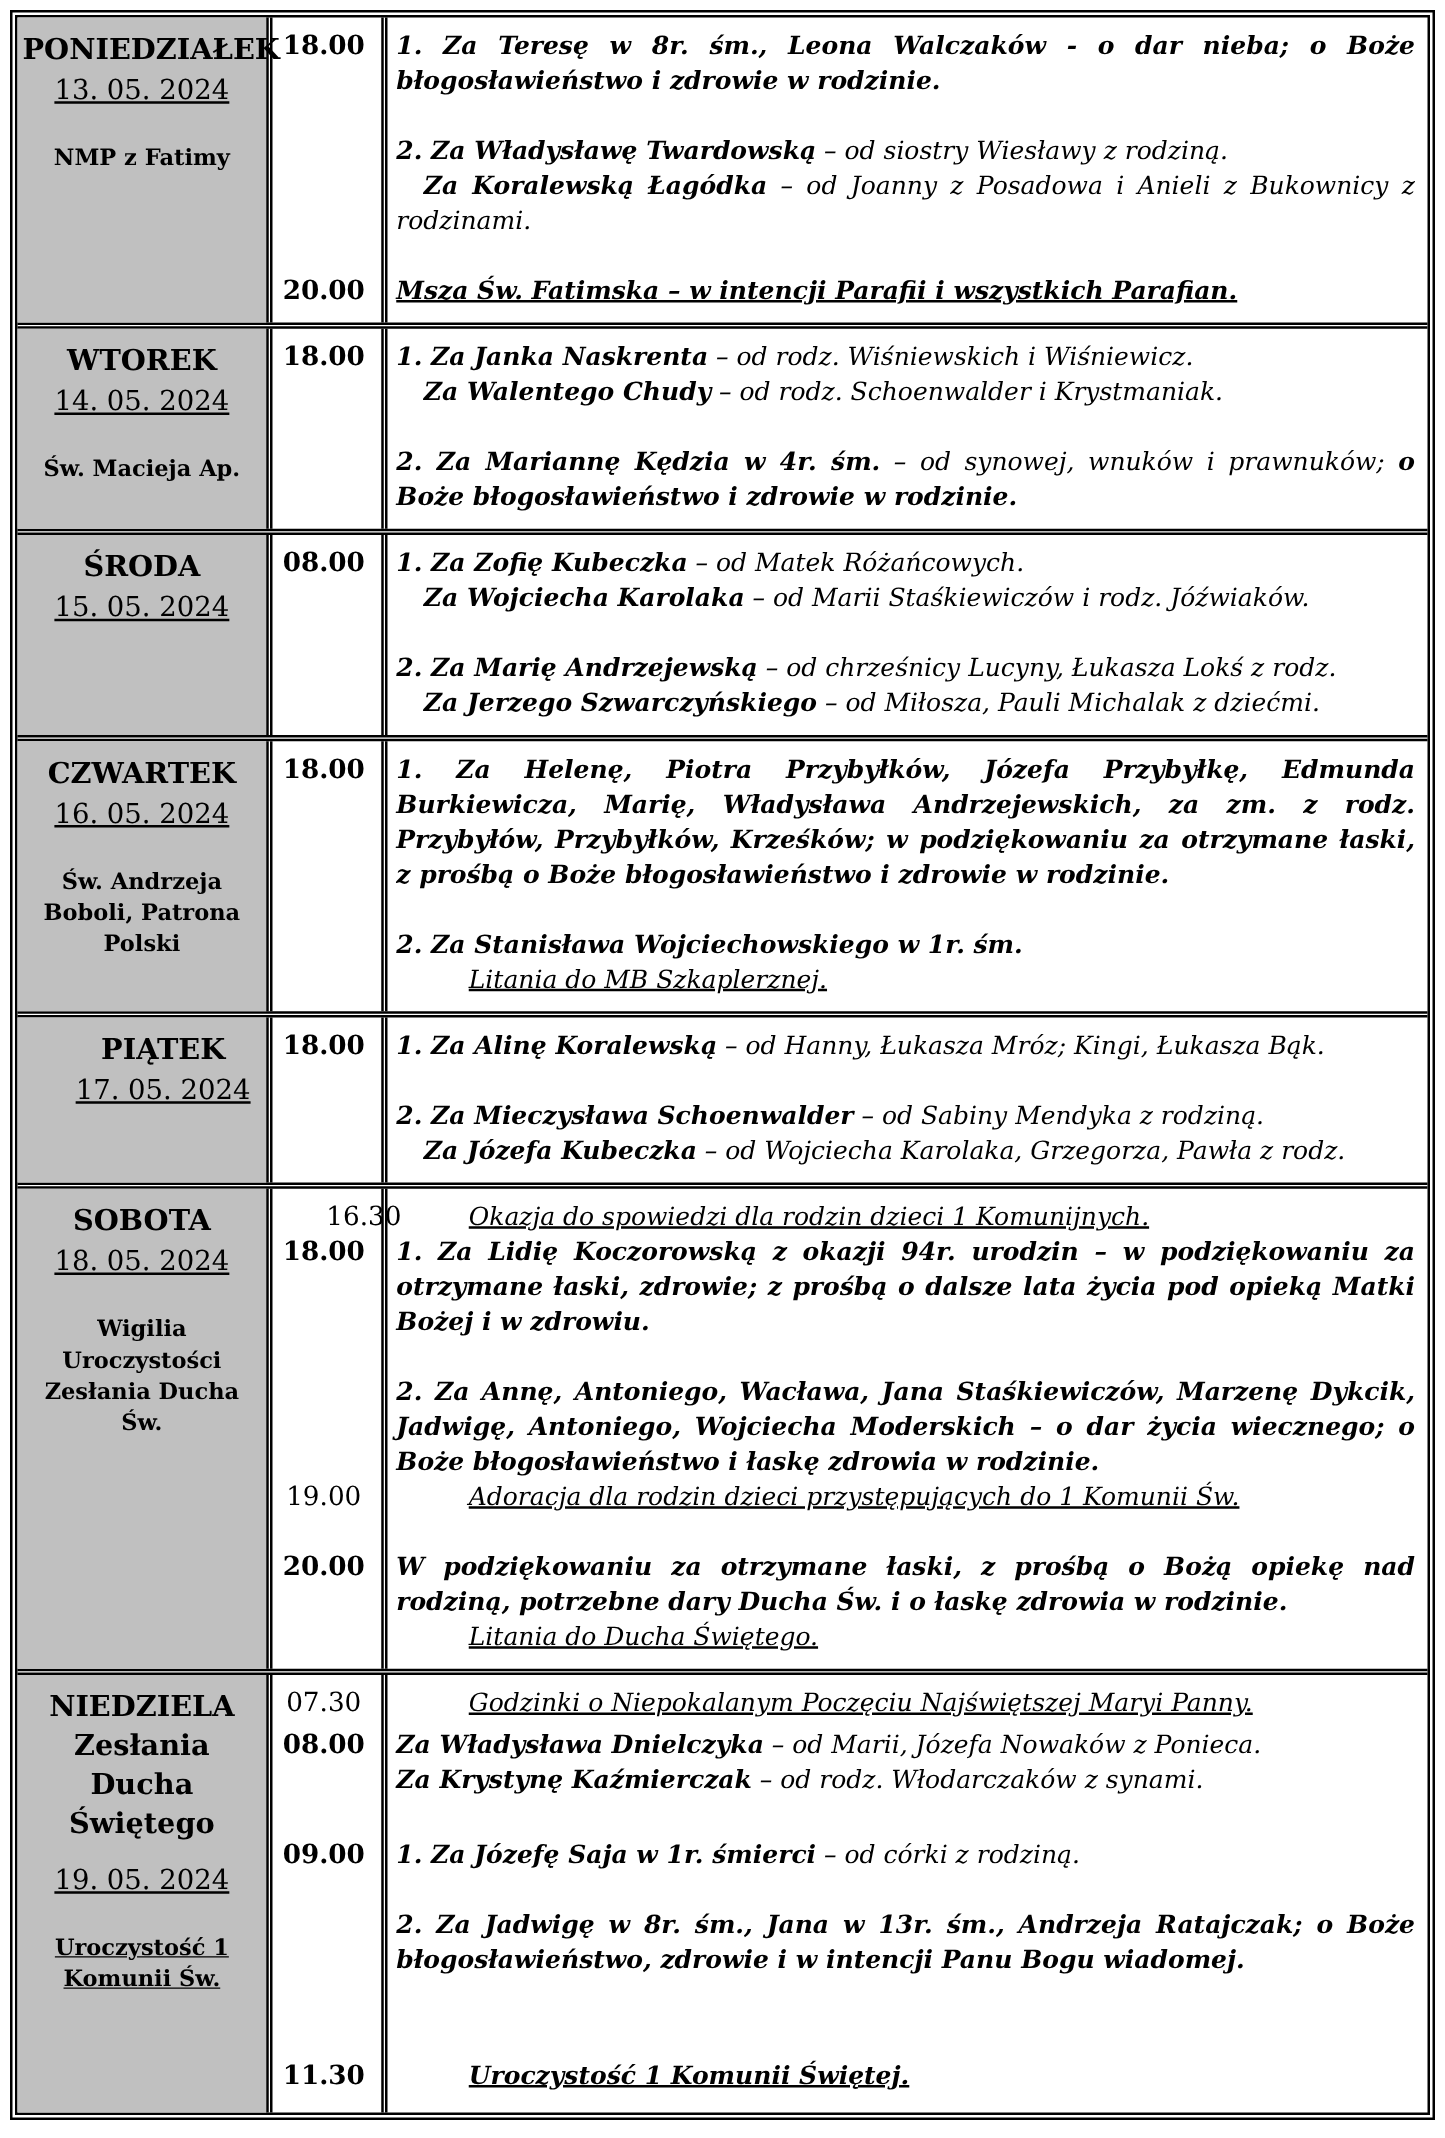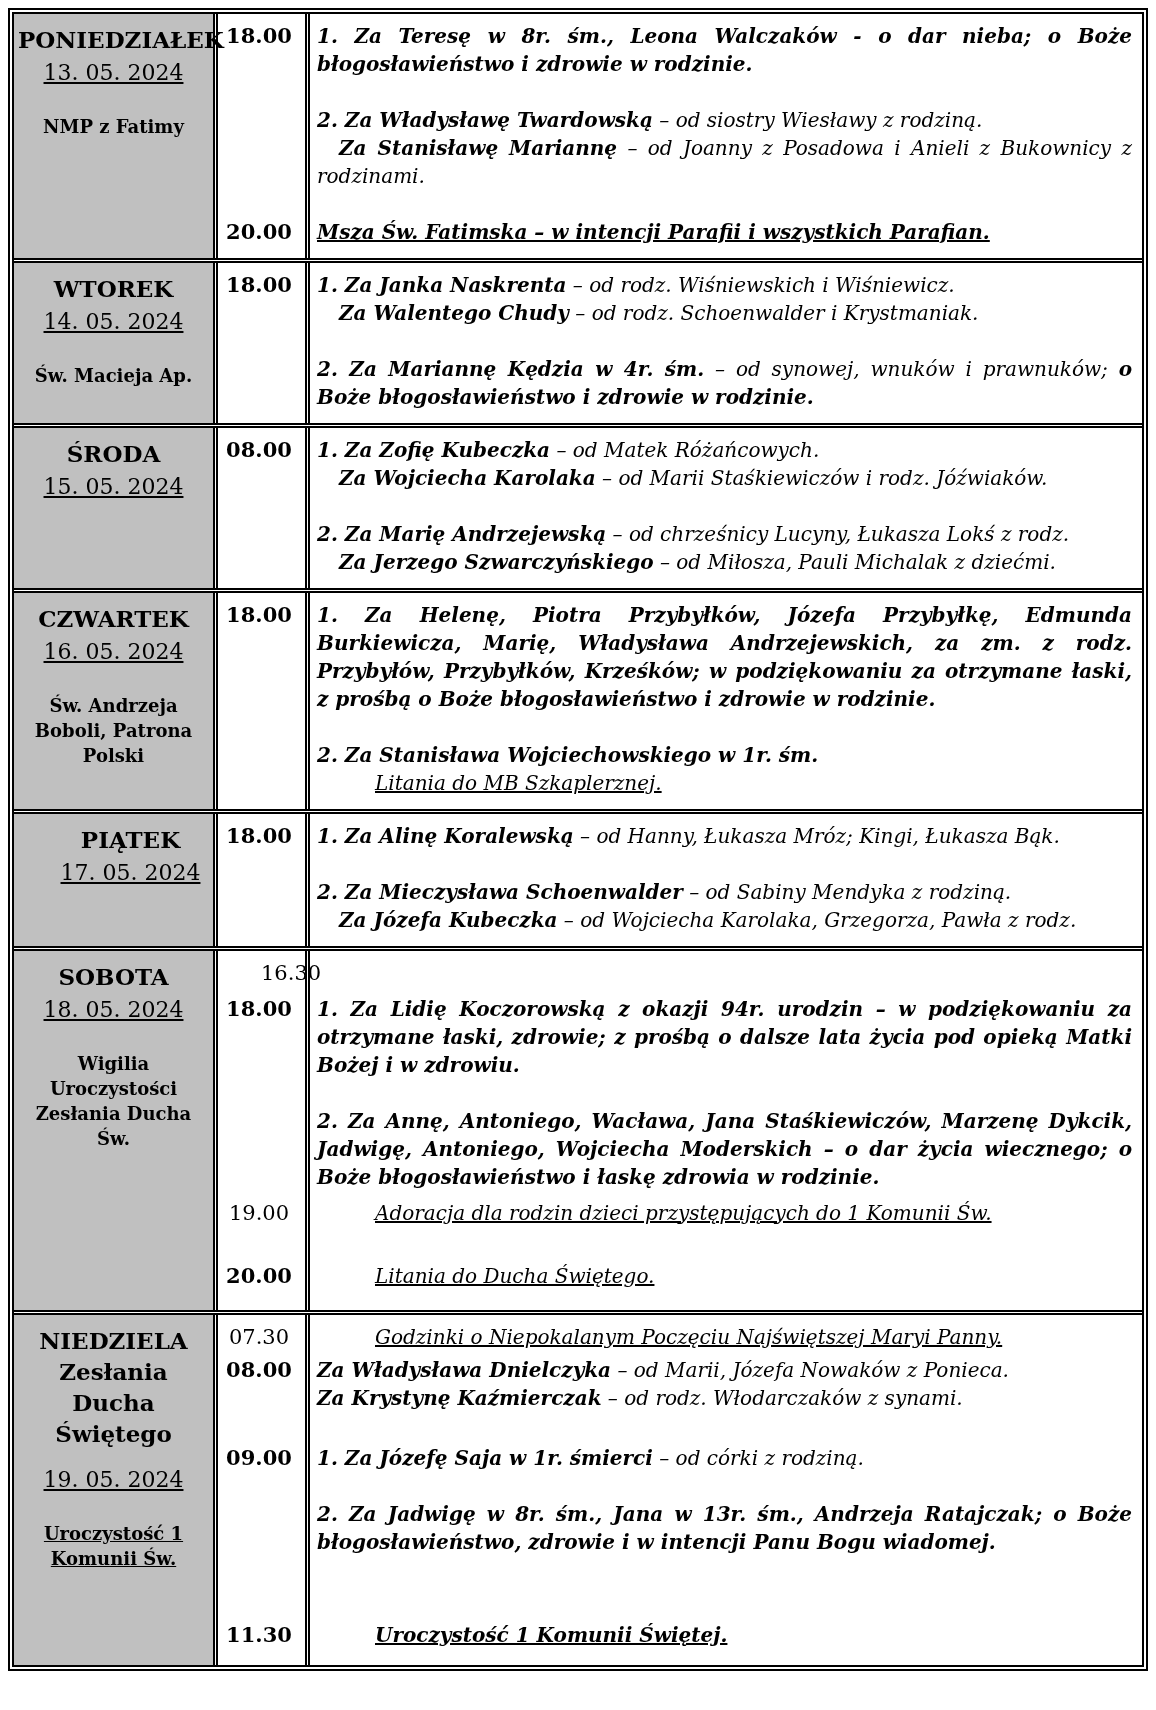--- a/index.html
+++ b/index.html
@@ -84,21 +84,21 @@
     <div class="row">
       <div class="day-cell" style="grid-row: 1 / span 2;">
         <div class="dl name">PONIEDZIAŁEK</div>
         <div class="dl date">13. 05. 2024</div>
         <div class="dl feast">NMP z Fatimy</div>
       </div>
       <div class="time-cell b s-first" style="grid-area: 1 / 2;">18.00</div>
       <div class="content-cell s-first" style="grid-area: 1 / 3;">
         <p class="p just"><span class="b">1. Za Teresę w 8r. śm., Leona Walczaków - o dar nieba; o Boże błogosławieństwo i zdrowie w rodzinie.</span></p>
         <p class="p left gap"><span class="b">2. Za Władysławę Twardowską</span><span> – od siostry Wiesławy z rodziną.</span></p>
-        <p class="p indent"><span class="b">Za Stanisławę Mariannę</span><span> – od Joanny z Posadowa i Anieli z Bukownicy z rodzinami.</span></p>
+        <p class="p indent"><span class="b">Za Koralewską Łagódka</span><span> – od Joanny z Posadowa i Anieli z Bukownicy z rodzinami.</span></p>
       </div>
       <div class="time-cell b s-gap" style="grid-area: 2 / 2;">20.00</div>
       <div class="content-cell s-gap s-last" style="grid-area: 2 / 3;">
         <p class="p left"><span class="b u">Msza Św. Fatimska – w intencji Parafii i wszystkich Parafian.</span></p>
       </div>
       <div class="vline v1"></div>
       <div class="vline v2"></div>
     </div>
     <div class="row">
       <div class="day-cell" style="grid-row: 1 / span 1;">
@@ -159,31 +159,35 @@
       <div class="vline v1"></div>
       <div class="vline v2"></div>
     </div>
     <div class="row">
       <div class="day-cell" style="grid-row: 1 / span 4;">
         <div class="dl name">SOBOTA</div>
         <div class="dl date">18. 05. 2024</div>
         <div class="dl feast">Wigilia Uroczystości Zesłania Ducha Św.</div>
       </div>
       <div class="time-cell s-first" style="grid-area: 1 / 2; padding-left: 48px;">16.30</div>
+      <div class="content-cell s-first" style="grid-area: 1 / 3;">
+        <p class="p ind60"><span class="u">Okazja do spowiedzi dla rodzin dzieci 1 Komunijnych.</span></p>
+      </div>
       <div class="time-cell b" style="grid-area: 2 / 2;">18.00</div>
       <div class="content-cell" style="grid-area: 2 / 3;">
         <p class="p just"><span class="b">1. Za Lidię Koczorowską z okazji 94r. urodzin – w podziękowaniu za otrzymane łaski, zdrowie; z prośbą o dalsze lata życia pod opieką Matki Bożej i w zdrowiu.</span></p>
         <p class="p just gap"><span class="b">2. Za Annę, Antoniego, Wacława, Jana Staśkiewiczów, Marzenę Dykcik, Jadwigę, Antoniego, Wojciecha Moderskich – o dar życia wiecznego; o Boże błogosławieństwo i łaskę zdrowia w rodzinie.</span></p>
       </div>
       <div class="time-cell" style="grid-area: 3 / 2;">19.00</div>
       <div class="content-cell" style="grid-area: 3 / 3;">
         <p class="p ind60"><span class="u">Adoracja dla rodzin dzieci przystępujących do 1 Komunii Św.</span></p>
       </div>
       <div class="time-cell b s-gap" style="grid-area: 4 / 2;">20.00</div>
       <div class="content-cell s-gap s-last" style="grid-area: 4 / 3;">
+        <p class="p just"><span class="b">W podziękowaniu za otrzymane łaski, z prośbą o Bożą opiekę nad rodziną, potrzebne dary Ducha Św. i o łaskę zdrowia w rodzinie.</span></p>
         <p class="p ind60"><span class="u">Litania do Ducha Świętego.</span></p>
       </div>
       <div class="vline v1"></div>
       <div class="vline v2"></div>
     </div>
     <div class="row">
       <div class="day-cell" style="grid-row: 1 / span 4;">
         <div class="dl name">NIEDZIELA</div>
         <div class="dl name">Zesłania Ducha Świętego</div>
         <div class="dl date gap">19. 05. 2024</div>

